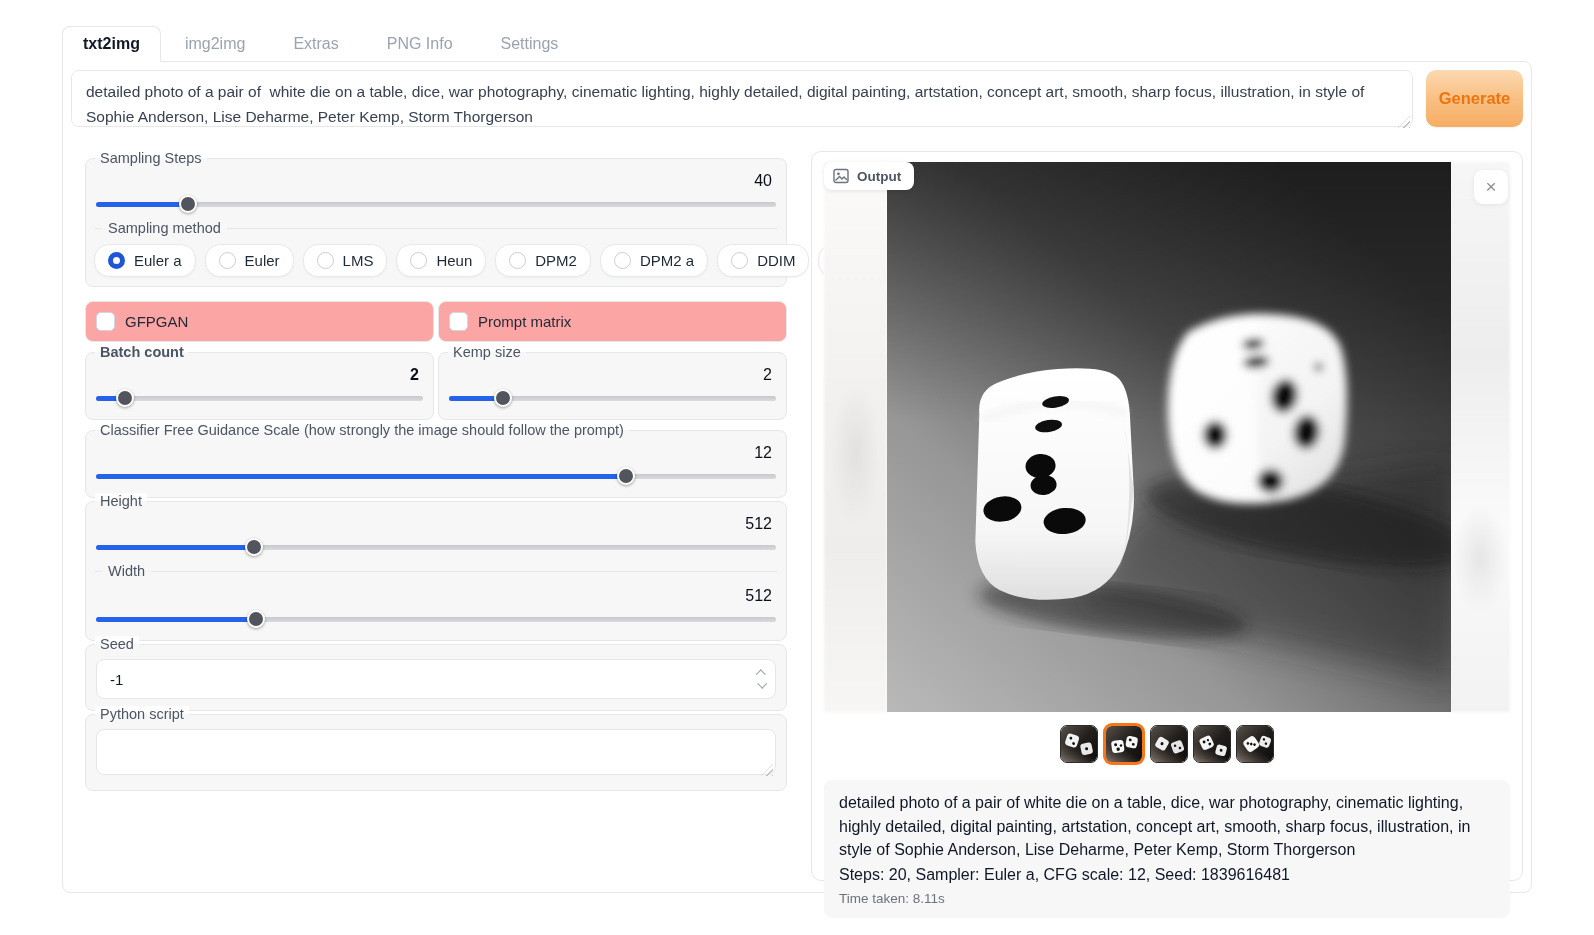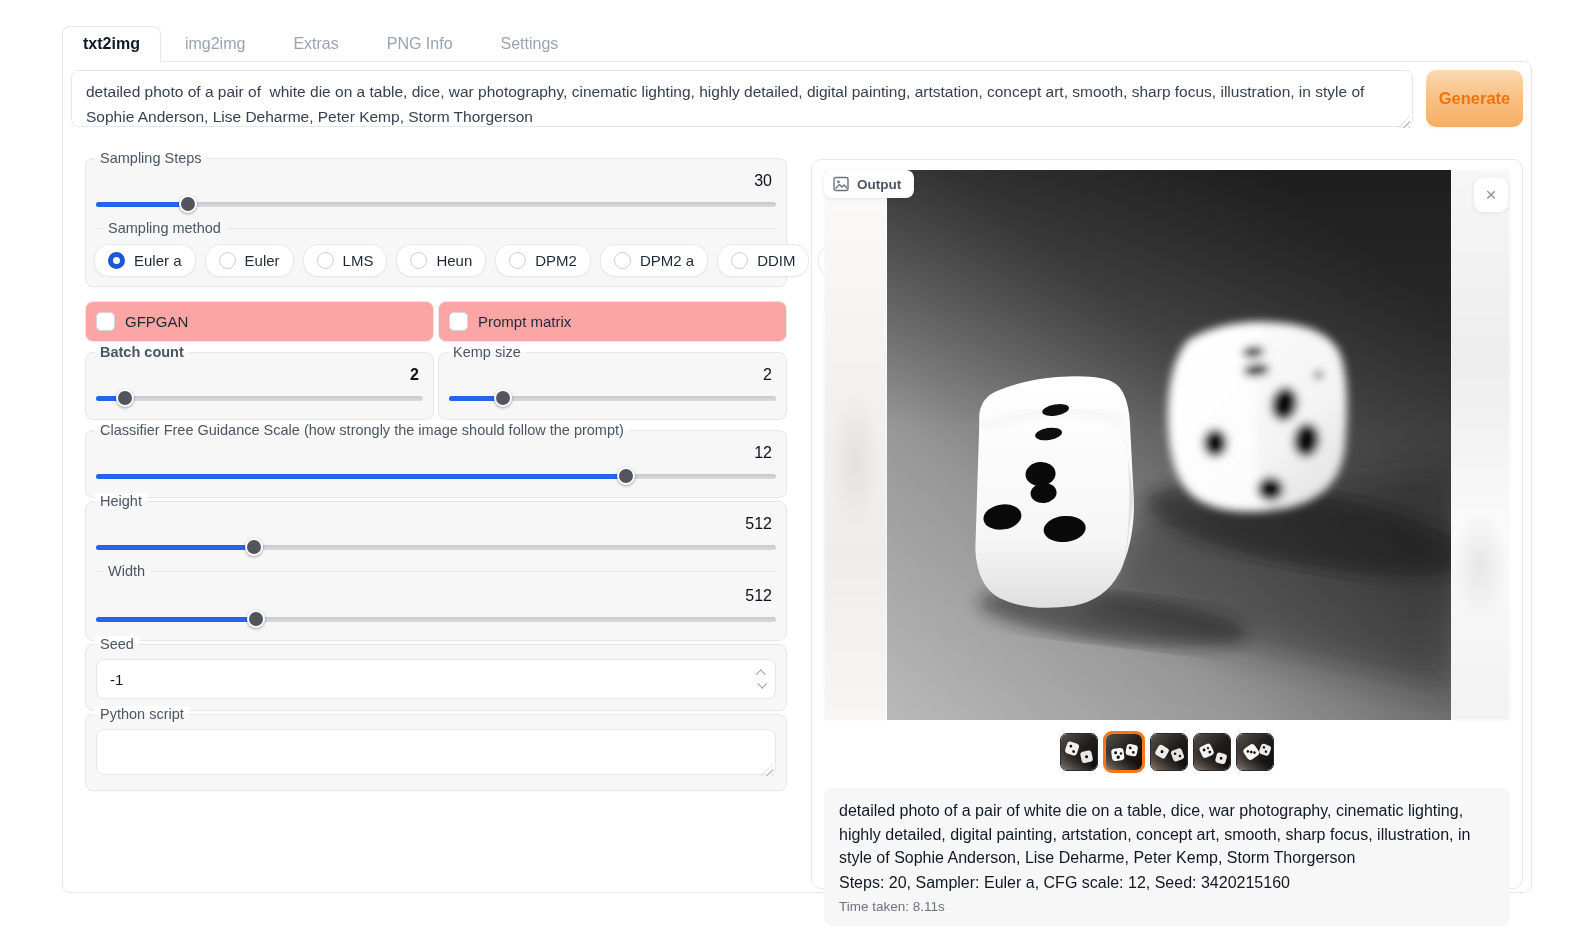--- a/index.html
+++ b/index.html
@@ -18,21 +18,21 @@
   
   .prompt-row { display:flex; gap:13px; }
   .prompt-wrap { position:relative; flex:1; }
   .prompt-wrap textarea { width:100%; height:57px; border:1px solid #e5e7eb; border-radius:8px; padding:9px 14px; font-size:15.5px; line-height:1.6; color:#374151; font-family:"Liberation Sans",sans-serif; resize:none; outline:none; background:#fff; }
   .rhandle { position:absolute; right:3px; bottom:3px; width:12px; height:12px; background:repeating-linear-gradient(-45deg,#bfc3c9 0 1.3px,transparent 1.3px 4.2px); clip-path:polygon(100% 0,100% 100%,0 100%); }
   .gen-btn { width:97px; height:57px; border:none; border-radius:10px; background:linear-gradient(180deg,#fcd9b1 0%,#f9c287 45%,#f6ad63 100%); color:#ec750f; font-size:16.5px; font-weight:700; cursor:pointer; font-family:"Liberation Sans",sans-serif; box-shadow:0 1px 2px rgba(0,0,0,.06); }
 
   
   .cols { display:flex; gap:24px; margin-top:13px; }
   .left-col { width:716px; padding-left:14px; }
-  .right-col { width:714px; margin-top:15px; }
+  .right-col { width:714px; margin-top:7px; }
 
   
   .panel { position:relative; background:#f7f7f8; border:1px solid #e5e7eb; border-radius:8px; padding:12px 8px 9px; }
   .panel + .panel { margin-top:3px; }
   .legend-top { position:absolute; top:-9px; left:9px; font-size:14.5px; color:#4b5563; padding:0 5px; background:linear-gradient(180deg,#ffffff 52%,#f7f7f8 52%); white-space:nowrap; max-width:95%; overflow:hidden; }
   .legend-in { display:flex; align-items:center; margin:8px 0 8px; font-size:14.5px; color:#4b5563; }
   .legend-in::before { content:""; width:8px; height:1px; background:#e5e7eb; margin-right:6px; }
   .legend-in::after { content:""; flex:1; height:1px; background:#e5e7eb; margin-left:6px; }
   .val { text-align:right; font-size:16px; color:#0b0f19; padding-right:6px; margin:1px 0 4px; min-height:20px; }
 
@@ -110,21 +110,21 @@
       </div>
       <button class="gen-btn">Generate</button>
     </div>
 
     <div class="cols">
 
       <div class="left-col">
 
         <div class="panel" style="margin-top:14px;">
           <span class="legend-top">Sampling Steps</span>
-          <div class="val">30</div>
+          <div class="val">40</div>
           <div class="slider">
             <div class="track"></div>
                 <div class="fill" style="width: 13.6%;"></div>
                 <div class="sthumb" style="left: 13.6%;"></div>
           </div>
           <div class="legend-in">
                 <span>Sampling method</span>
               </div>
           <div class="radio-row">
             <label class="radio-opt selected">
@@ -418,21 +418,21 @@
                       <rect x="24" y="11" width="11" height="11" rx="3" fill="#ebebeb"></rect>
                       <circle cx="27.5" cy="14.5" r="1.3" fill="#111"></circle>
                       <circle cx="31" cy="18" r="1.3" fill="#111"></circle>
                     </g>
                   </svg>
             </div>
           </div>
 
           <div class="result">
             <div class="rprompt">detailed photo of a pair of white die on a table, dice, war photography, cinematic lighting, highly detailed, digital painting, artstation, concept art, smooth, sharp focus, illustration, in style of Sophie Anderson, Lise Deharme, Peter Kemp, Storm Thorgerson</div>
-            <div class="rparams">Steps: 20, Sampler: Euler a, CFG scale: 12, Seed: 3420215160</div>
+            <div class="rparams">Steps: 20, Sampler: Euler a, CFG scale: 12, Seed: 1839616481</div>
             <div class="rtime">Time taken: 8.11s</div>
           </div>
         </div>
       </div>
     </div>
 
   </div>
 </div>
 </div>
 

